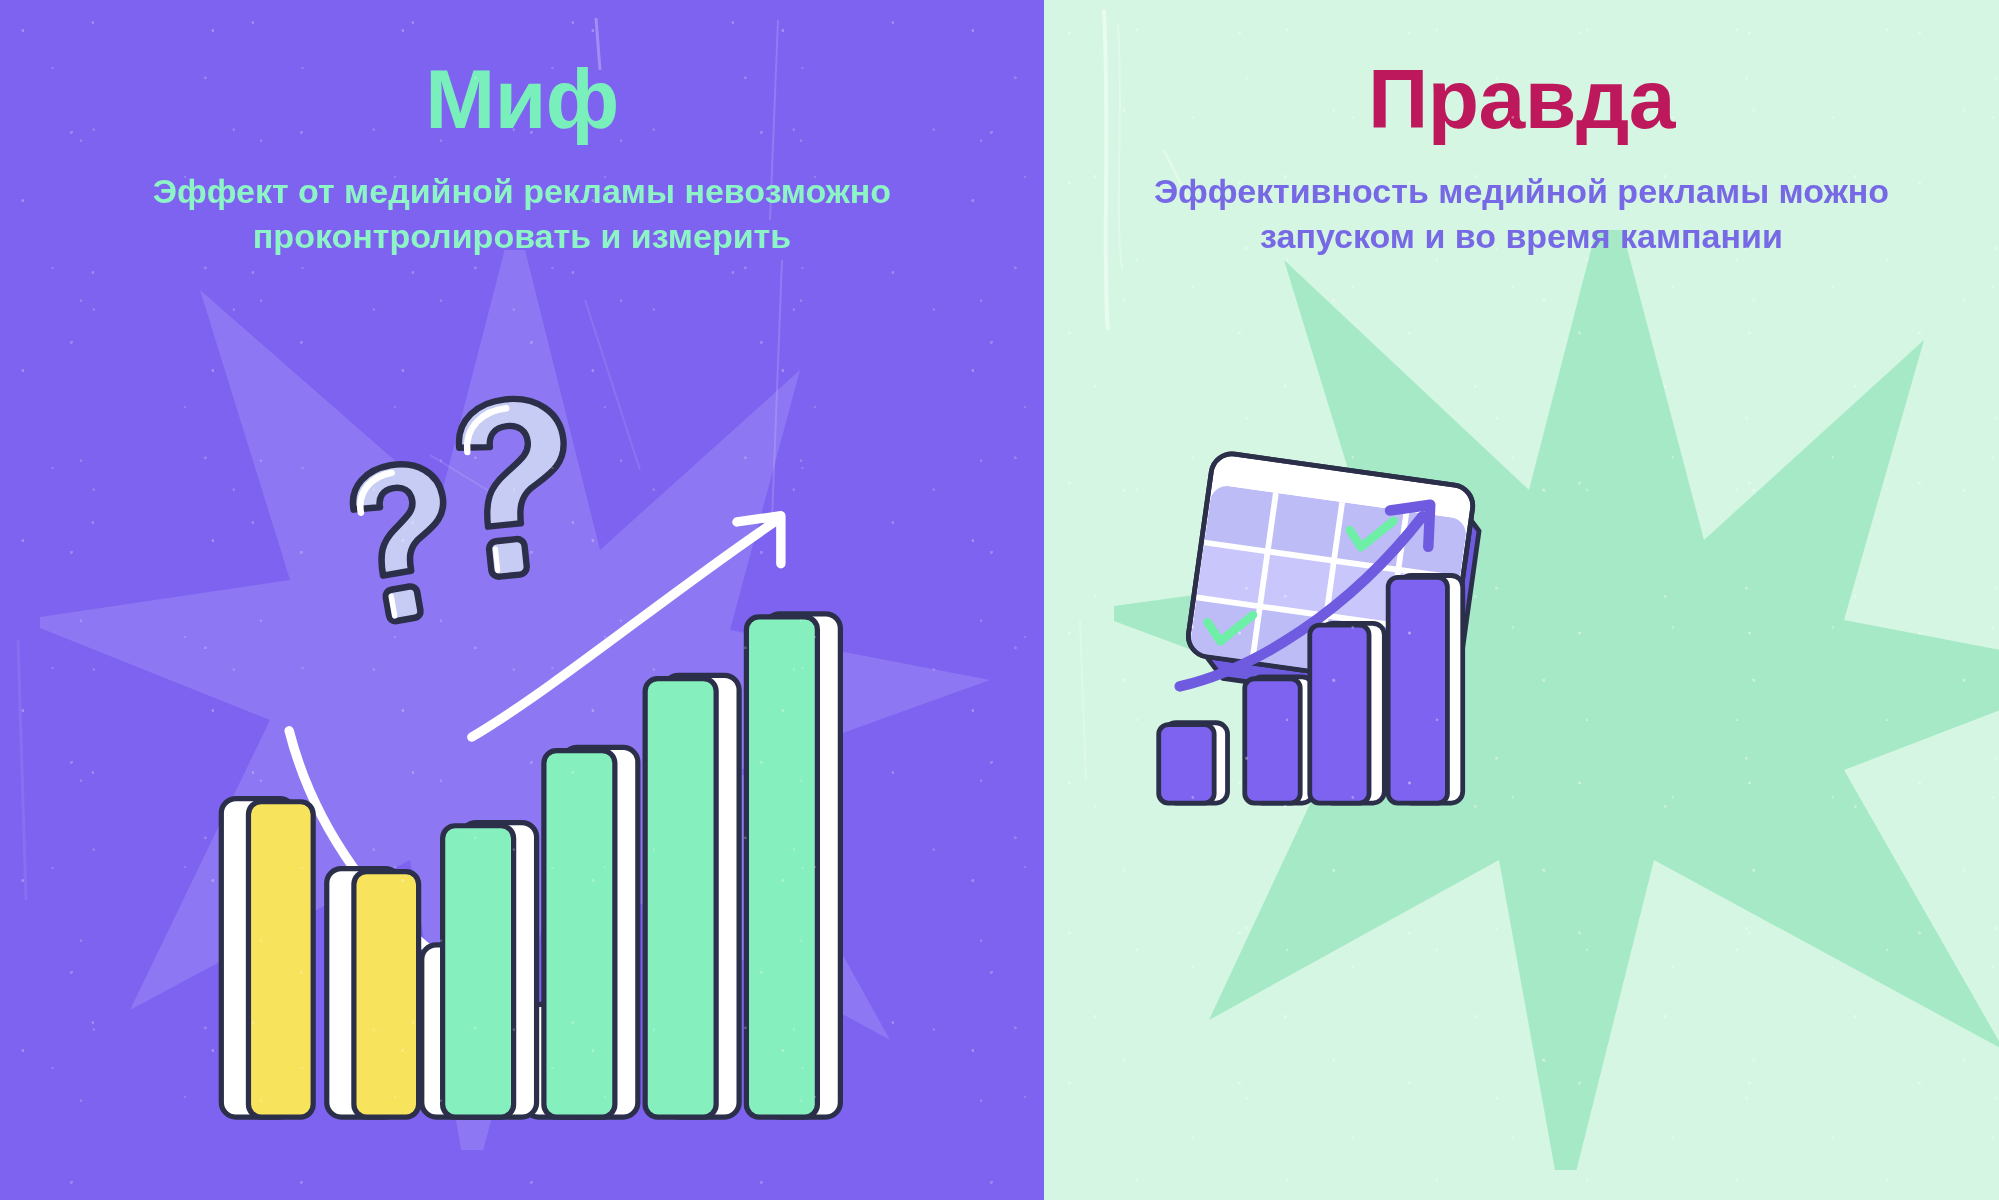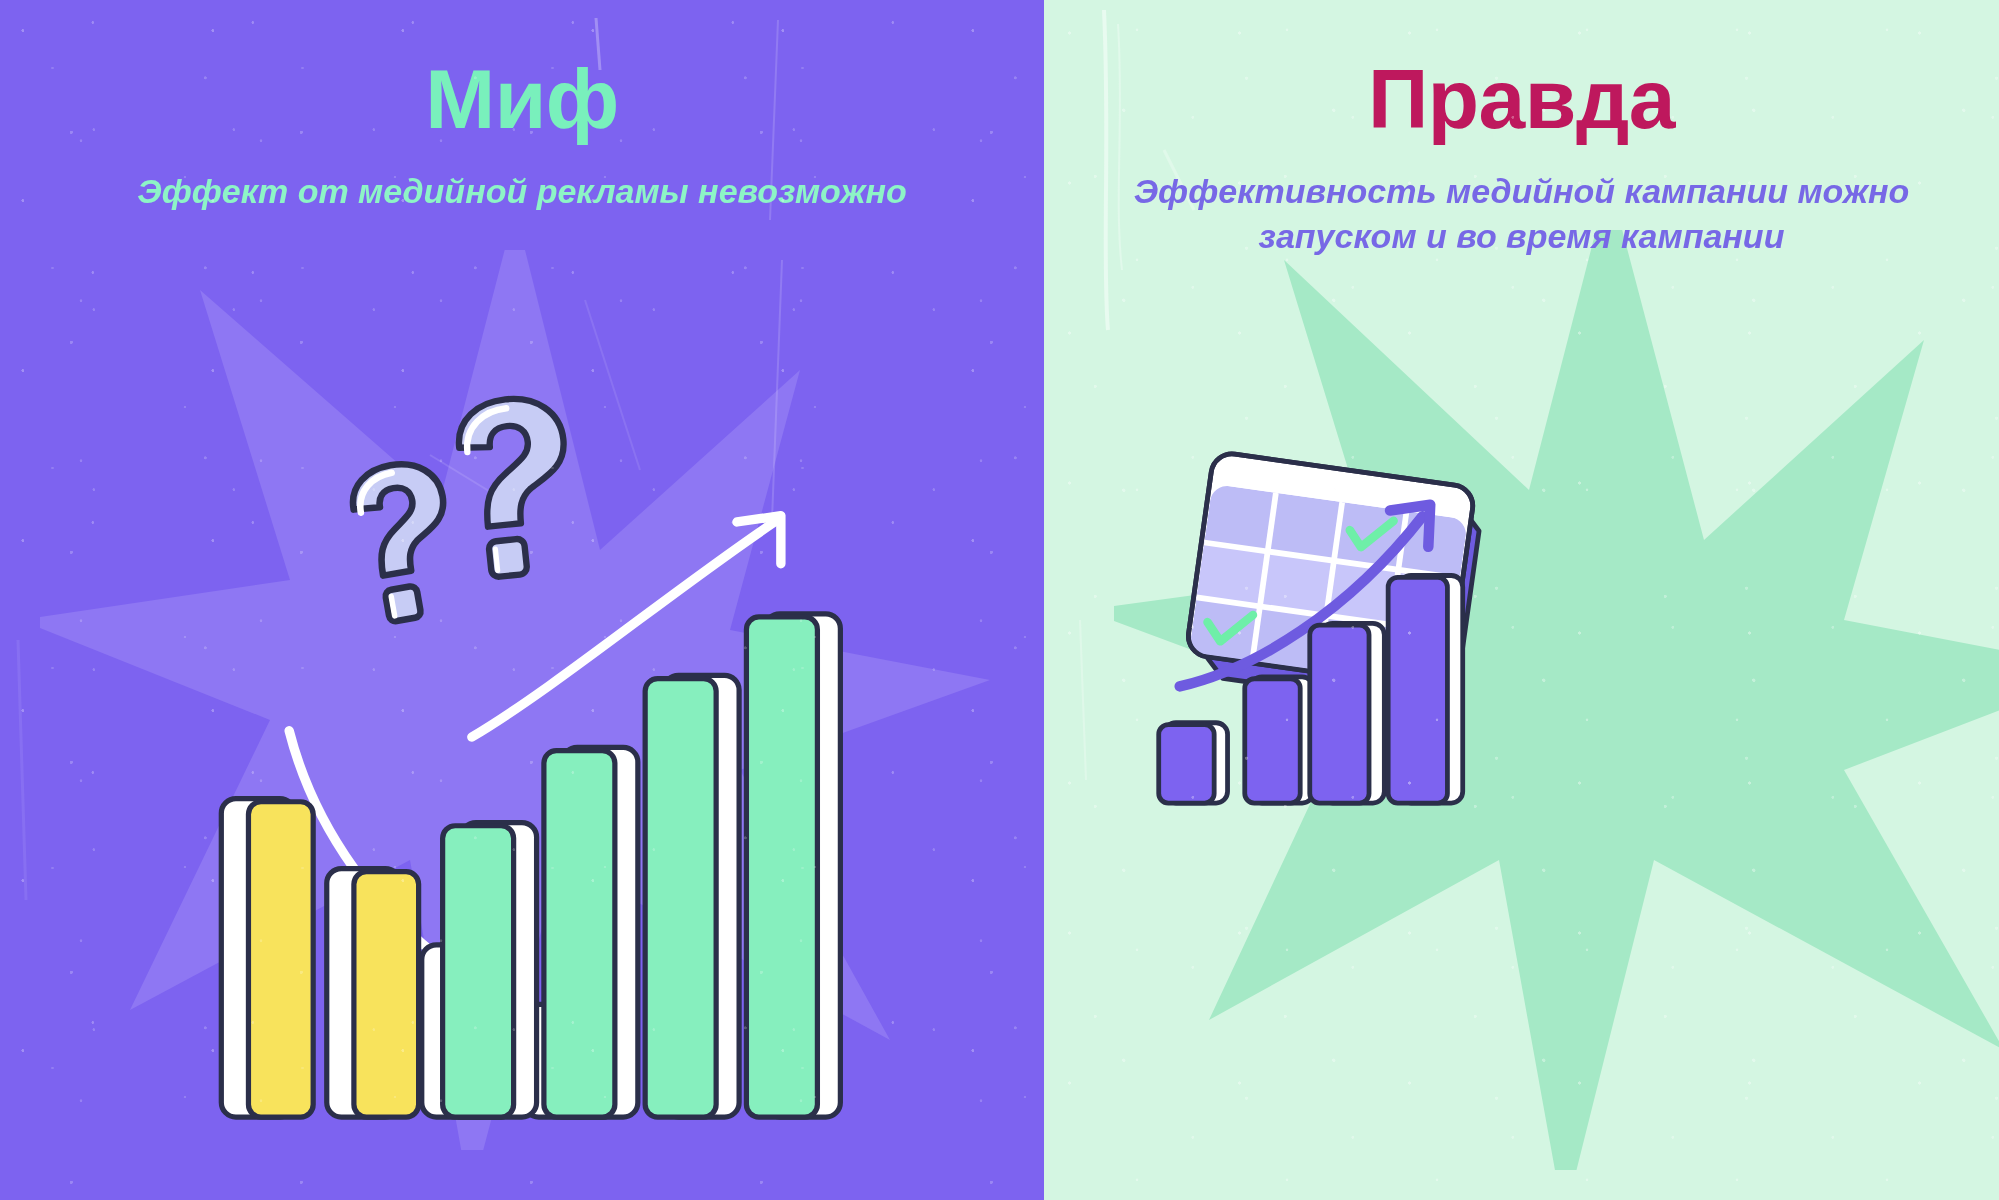--- a/index.html
+++ b/index.html
@@ -25,21 +25,21 @@
   .head-left  { top:55px; }
   .head-right { top:55px; }
 
   .title { font-size:84px; font-weight:bold; letter-spacing:-0.5px; line-height:1.05; }
   .title-left  { color:#79F0BC; }
   .title-right { color:#be185d; }
 
   .subtitle { font-size:34px; font-weight:600; line-height:1.32; margin-top:26px; }
   .subtitle-left  { color:#8DF4C6; }
   .subtitle-right { color:#7768E6; }
-  .subtitle span { display:block;font-style:italic; }
+  .subtitle span { display:block; }
 
   
   .illus { position:absolute; inset:0; z-index:4; pointer-events:none; }
 
   
   .specks-left {
     background-image:
       radial-gradient(circle at 12% 18%, rgba(255,255,255,.55) 0 1.2px, transparent 1.6px),
       radial-gradient(circle at 31% 63%, rgba(255,255,255,.45) 0 1.4px, transparent 1.8px),
       radial-gradient(circle at 58% 9%,  rgba(255,255,255,.50) 0 1.1px, transparent 1.5px),
@@ -79,20 +79,21 @@
       <path d="M596,18 L600,70" stroke="rgba(255,255,255,.5)" stroke-width="3" fill="none"></path>
       <path d="M585,300 L640,470" stroke="rgba(255,255,255,.18)" stroke-width="2" fill="none"></path>
       <path d="M430,455 L520,510" stroke="rgba(255,255,255,.22)" stroke-width="2" fill="none"></path>
       <path d="M18,640 L26,900" stroke="rgba(255,255,255,.14)" stroke-width="3" fill="none"></path>
     </svg>
 
     <div class="panel-head head-left">
       <h1 class="title title-left">Миф</h1>
       <p class="subtitle subtitle-left">
         <span>Эффект от медийной рекламы невозможно</span>
+        <span>проконтролировать и измерить</span>
       </p>
     </div>
 
     <svg class="illus" viewBox="0 0 1000 1200">
 
       <g transform="translate(326,452) rotate(-10) scale(1.05)">
         <path d="M6,36 C6,14 24,2 46,2 C70,2 88,16 88,38 C88,60 70,66 58,74 C50,80 48,88 48,100
                  L22,100 C22,80 26,70 40,60 C52,51 60,47 60,37 C60,28 54,23 45,23 C35,23 30,29 30,38 Z" fill="#C7CCF5" stroke="#2B2F4A" stroke-width="6" stroke-linejoin="round"></path>
         <rect x="21" y="114" width="29" height="29" rx="6" fill="#C7CCF5" stroke="#2B2F4A" stroke-width="6"></rect>
         <path d="M12,40 C12,20 28,9 46,9" fill="none" stroke="#FFFFFF" stroke-width="6" stroke-linecap="round"></path>
@@ -176,21 +177,21 @@
     <svg class="scratch" style="left:0;top:0;width:999px;height:1200px">
       <path d="M60,10 C66,140 58,260 64,330" stroke="rgba(255,255,255,.85)" stroke-width="4" fill="none"></path>
       <path d="M74,24 C80,120 70,200 78,270" stroke="rgba(255,255,255,.55)" stroke-width="2" fill="none"></path>
       <path d="M120,150 L150,210" stroke="rgba(255,255,255,.5)" stroke-width="3" fill="none"></path>
       <path d="M36,620 L42,780" stroke="rgba(255,255,255,.45)" stroke-width="2" fill="none"></path>
     </svg>
 
     <div class="panel-head head-right">
       <h1 class="title title-right">Правда</h1>
       <p class="subtitle subtitle-right">
-        <span>Эффективность медийной кампании можно</span>
+        <span>Эффективность медийной рекламы можно</span>
         <span>запуском и во время кампании</span>
       </p>
     </div>
 
     <svg class="illus" viewBox="0 0 999 1200">
 
       <g transform="translate(178,472) rotate(8)">
 
         <path d="M258,16 L286,44 L286,234 L258,206 Z" fill="#6E5BE0" stroke="#2B2F4A" stroke-width="5" stroke-linejoin="round"></path>
         <path d="M14,206 L258,206 L286,234 L42,234 Z" fill="#6E5BE0" stroke="#2B2F4A" stroke-width="5" stroke-linejoin="round"></path>

